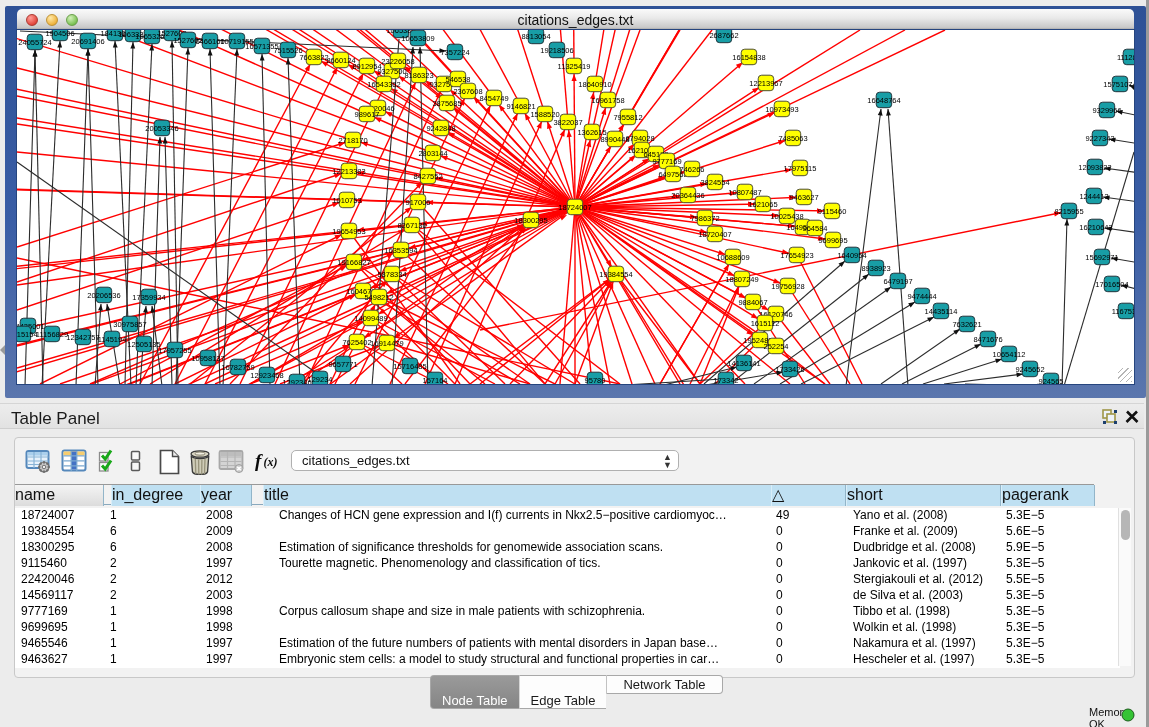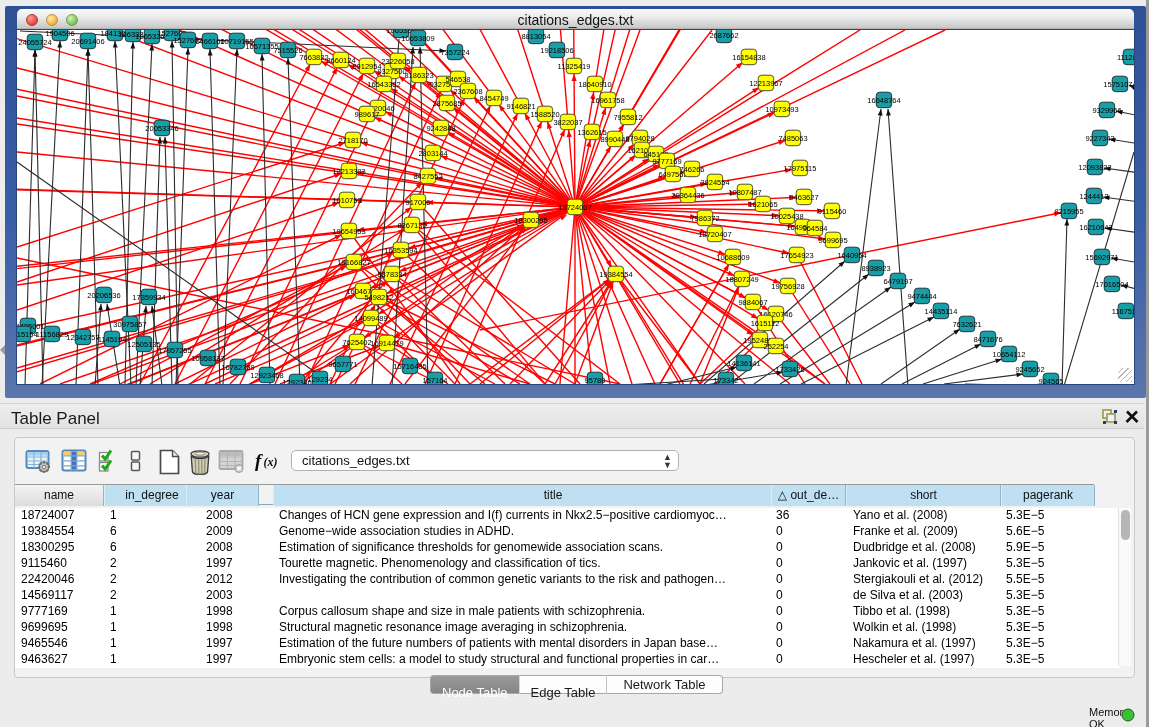--- a/index.html
+++ b/index.html
@@ -24,30 +24,30 @@
  border-top:1px solid #d5d5d5;border-bottom:1px solid #cfcfcf;font-size:17px;color:#1a1a1a}
 #tphead .lbl{position:absolute;left:11px;top:5px}
 #panel{left:14px;top:437px;width:1121px;height:241px;background:#f2f2f2;border:1px solid #c8c8c8;border-radius:4px}
 #toolbar{position:absolute;left:6px;top:8px;height:30px;width:1100px}
 #toolbar .ic{position:absolute;top:3px}
 #combo{position:absolute;left:276px;top:12px;width:388px;height:21px;background:#fff;border:1px solid #b0b0b0;
  border-radius:5px;font-size:13px;color:#111;line-height:19px;padding-left:10px}
 #combo .arr{position:absolute;right:6px;top:2px;font-size:9px;color:#333;line-height:8px;text-align:center}
 #thead{position:absolute;left:0;top:46px;width:1079px;height:21px;border-top:1px solid #999;border-bottom:1px solid #8aa9bd}
 #thead .h{position:absolute;top:0;height:21px;background:#bfe0f2;border-right:1px solid #92b5c9;border-left:1px solid #d9eef9;
- font-size:12px;color:#111;text-align:center;line-height:20px}
+ font-size:16px;color:#111;line-height:20px}
 #tbody{position:absolute;left:0;top:70px;width:1105px;height:160px;background:#fff;overflow:hidden;font-size:12px;color:#000}
 .tr{position:relative;height:16px;line-height:15px;white-space:nowrap}
 .tr div{position:absolute;top:0;overflow:hidden}
 .c0{left:6px;width:90px}.c1{left:95px;width:100px}.c2{left:191px;width:76px}
 .c3{left:264px;width:492px}.c4{left:761px;width:70px}.c5{left:838px;width:158px}.c6{left:991px;width:100px}
 #vscroll{position:absolute;right:3px;top:70px;width:13px;height:158px;background:#fafafa;border-left:1px solid #e0e0e0}
 #vscroll .thumb{position:absolute;left:2px;top:2px;width:9px;height:30px;background:#b6b6b6;border-radius:5px}
 #tabs{left:430px;top:675px;height:19px;font-size:13px;color:#1a1a1a}
-#tabs .seg{float:left;height:19px;line-height:18px;padding:8px 11px;background:#fdfdfd;border-top:1px solid #a8a8a8;border-bottom:1px solid #a8a8a8}
+#tabs .seg{float:left;height:19px;line-height:18px;padding:16px 11px;background:#fdfdfd;border-top:1px solid #a8a8a8;border-bottom:1px solid #a8a8a8}
 #tabs .first{border-radius:4px 0 0 4px;border-left:1px solid #a8a8a8;background:linear-gradient(180deg,#9a9a9a,#858585);color:#fff}
 #tabs .last{border-radius:0 4px 4px 0;border-right:1px solid #a8a8a8}
 #tabs .mid{border-left:1px solid #d6d6d6;border-right:none}
 #tabs .mid2{border-left:1px solid #c2c2c2}
 #status{left:0;top:695px;width:1144px;height:32px;font-size:11px;color:#111}
 #rightstrip{left:1146px;top:0;width:3px;height:727px;background:#9a9a9a}
 </style></head><body>
 <div class="abs" id="rightstrip"></div>
 <svg class="abs" width="6" height="10" style="left:0;top:345px">
     <path d="M5 0L0 5l5 5z" fill="#9a9a9a"></path>
@@ -828,42 +828,41 @@
 <path d="M19.2 17.7l3.6 3.6 M22.8 17.7l-3.6 3.6" stroke="#fff" stroke-width="1.6"></path>
 </svg></span>
     <span class="ic" style="left:233px"><svg width="32" height="24" viewBox="0 0 32 24">
 <text x="1" y="18" font-family="Liberation Serif, serif" font-size="19" font-style="italic" font-weight="bold" fill="#0a0a0a">f</text>
 <text x="9.5" y="17" font-family="Liberation Serif, serif" font-size="12" font-style="italic" font-weight="bold" fill="#0a0a0a">(x)</text>
 </svg></span>
   </div>
   <div id="combo">citations_edges.txt<span class="arr">▲<br>▼</span></div>
   <div id="thead">
     <div class="h" style="left:0;width:89px;background:linear-gradient(180deg,#f4f4f4,#dcdcdc);border-left:none">name</div>
-    <div class="h" style="left:89px;width:96px">in_degree</div>
-    <div class="h" style="left:171px;width:73px">year</div>
-    <div class="h" style="left:258px;width:560px">title</div>
+    <div class="h" style="left:96px;width:96px">in_degree</div>
+    <div class="h" style="left:185px;width:52px">year</div>
+    <div class="h" style="left:248px;width:560px">title</div>
     <div class="h" style="left:756px;width:75px">△ out_de…</div>
     <div class="h" style="left:831px;width:155px">short</div>
     <div class="h" style="left:986px;width:94px">pagerank</div>
   </div>
   <div id="tbody">
 <div class="tr">
         <div class="c0">18724007</div>
         <div class="c1">1</div>
         <div class="c2">2008</div>
         <div class="c3">Changes of HCN gene expression and I(f) currents in Nkx2.5−positive cardiomyoc…</div>
-        <div class="c4">36</div>
+        <div class="c4">49</div>
         <div class="c5">Yano et al. (2008)</div>
         <div class="c6">5.3E−5</div>
       </div>
 <div class="tr">
         <div class="c0">19384554</div>
         <div class="c1">6</div>
         <div class="c2">2009</div>
-        <div class="c3">Genome−wide association studies in ADHD.</div>
         <div class="c4">0</div>
         <div class="c5">Franke et al. (2009)</div>
         <div class="c6">5.6E−5</div>
       </div>
 <div class="tr">
         <div class="c0">18300295</div>
         <div class="c1">6</div>
         <div class="c2">2008</div>
         <div class="c3">Estimation of significance thresholds for genomewide association scans.</div>
         <div class="c4">0</div>
@@ -876,21 +875,20 @@
         <div class="c2">1997</div>
         <div class="c3">Tourette magnetic. Phenomenology and classification of tics.</div>
         <div class="c4">0</div>
         <div class="c5">Jankovic et al. (1997)</div>
         <div class="c6">5.3E−5</div>
       </div>
 <div class="tr">
         <div class="c0">22420046</div>
         <div class="c1">2</div>
         <div class="c2">2012</div>
-        <div class="c3">Investigating the contribution of common genetic variants to the risk and pathogen…</div>
         <div class="c4">0</div>
         <div class="c5">Stergiakouli et al. (2012)</div>
         <div class="c6">5.5E−5</div>
       </div>
 <div class="tr">
         <div class="c0">14569117</div>
         <div class="c1">2</div>
         <div class="c2">2003</div>
         <div class="c4">0</div>
         <div class="c5">de Silva et al. (2003)</div>
@@ -902,21 +900,20 @@
         <div class="c2">1998</div>
         <div class="c3">Corpus callosum shape and size in male patients with schizophrenia.</div>
         <div class="c4">0</div>
         <div class="c5">Tibbo et al. (1998)</div>
         <div class="c6">5.3E−5</div>
       </div>
 <div class="tr">
         <div class="c0">9699695</div>
         <div class="c1">1</div>
         <div class="c2">1998</div>
-        <div class="c3">Structural magnetic resonance image averaging in schizophrenia.</div>
         <div class="c4">0</div>
         <div class="c5">Wolkin et al. (1998)</div>
         <div class="c6">5.3E−5</div>
       </div>
 <div class="tr">
         <div class="c0">9465546</div>
         <div class="c1">1</div>
         <div class="c2">1997</div>
         <div class="c3">Estimation of the future numbers of patients with mental disorders in Japan base…</div>
         <div class="c4">0</div>

